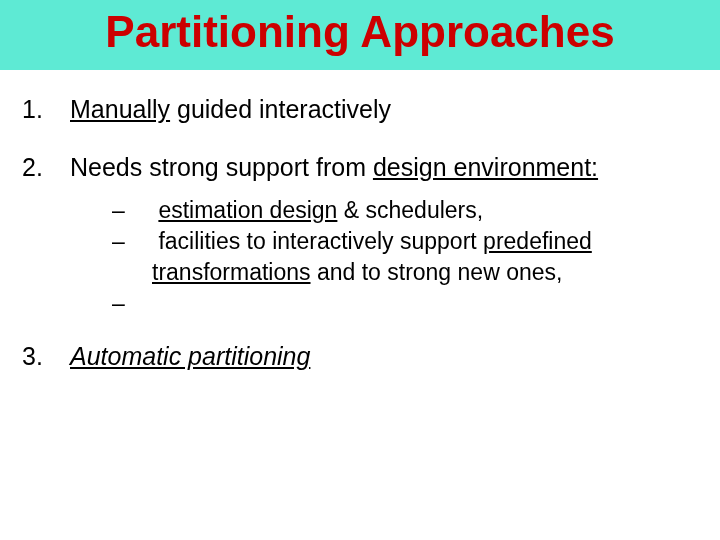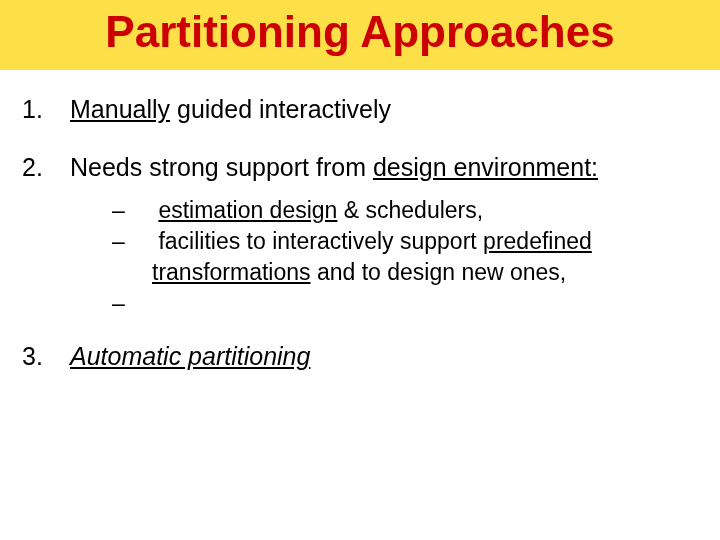--- a/index.html
+++ b/index.html
@@ -12,21 +12,21 @@
     color: #000000;
     overflow: hidden;
   }
   .slide {
     width: 720px;
     height: 540px;
     position: relative;
     box-sizing: border-box;
   }
   .title-band {
-    background: #fde047;
+    background: #5eead4;
     padding: 8px 0 14px 0;
     text-align: center;
   }
   .title-text {
     font-size: 44px;
     font-weight: bold;
     color: #cc0000;
     line-height: 1.1;
   }
   .body {
@@ -93,21 +93,21 @@
     <div class="sublist">
       <div class="sub">
         <div class="dash">–</div>
         <div class="stxt">
           <span>&nbsp;</span><span class="underline">estimation design</span><span> &amp; schedulers,</span>
         </div>
       </div>
       <div class="sub">
         <div class="dash">–</div>
         <div class="stxt">
-          <span>&nbsp;</span><span>facilities to interactively support </span><span class="underline">predefined transformations</span><span> and to design new ones,</span>
+          <span>&nbsp;</span><span>facilities to interactively support </span><span class="underline">predefined transformations</span><span> and to strong new ones,</span>
         </div>
       </div>
       <div class="sub">
         <div class="dash">–</div>
         <div class="stxt">
           <span>&nbsp;</span>
         </div>
       </div>
     </div>
 

